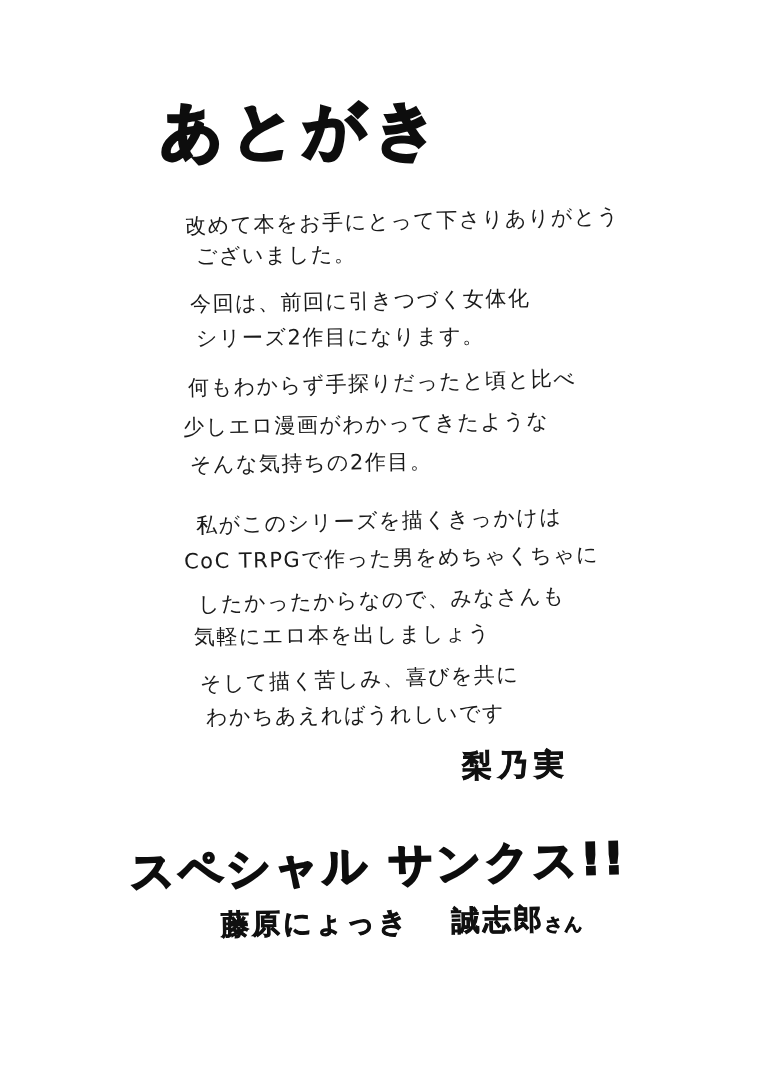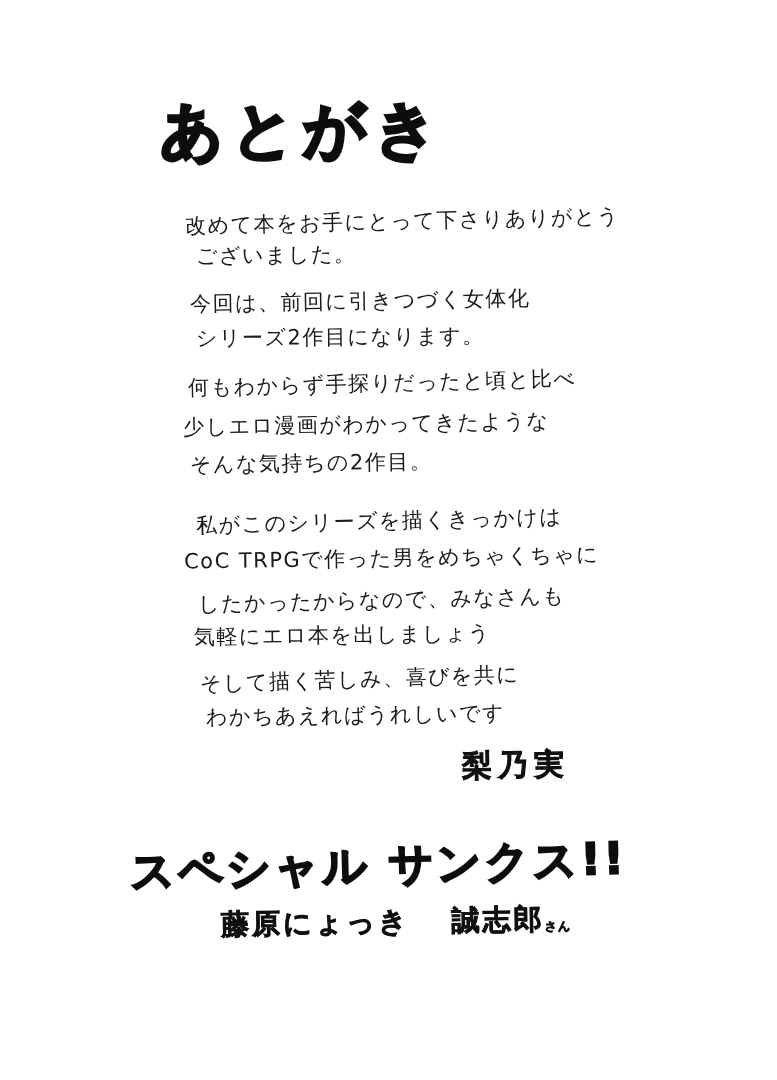--- a/index.html
+++ b/index.html
@@ -85,21 +85,21 @@
     font-size: 28px;
     font-weight: 800;
     letter-spacing: 3px;
     color: #101010;
     -webkit-text-stroke: 0.8px #101010;
     transform: rotate(-1deg);
     white-space: nowrap;
   }
   .thanks-name + .thanks-name { margin-left: 42px; }
   .name-suffix {
-    font-size: 12px;
+    font-size: 18px;
     letter-spacing: 1px;
     vertical-align: -2px;
   }
 </style>
 </head>
 <body>
 
 <div id="page">
 
   <div class="title">あとがき</div>

